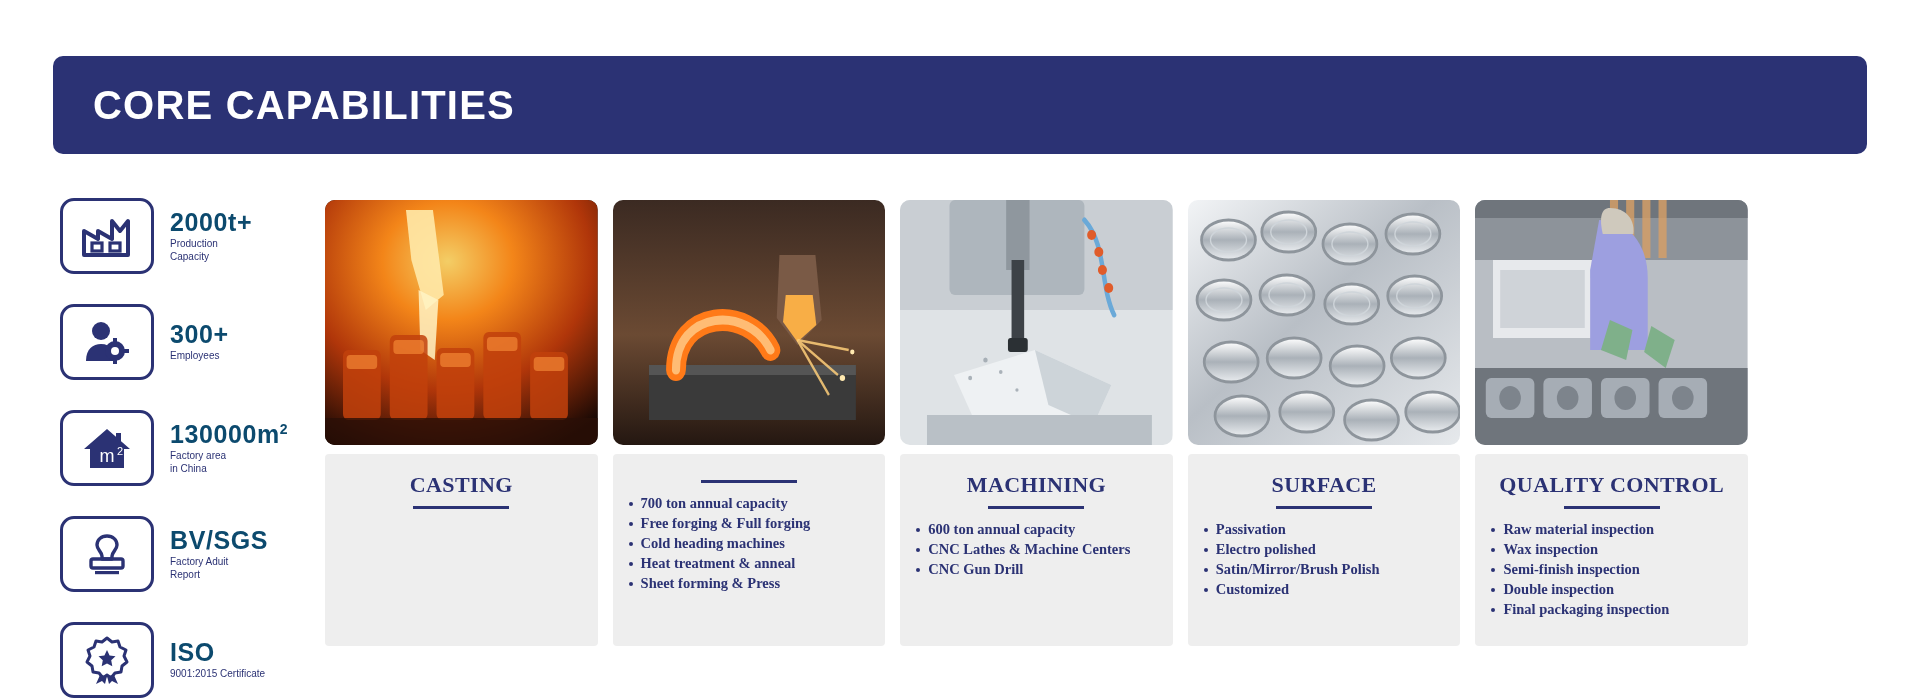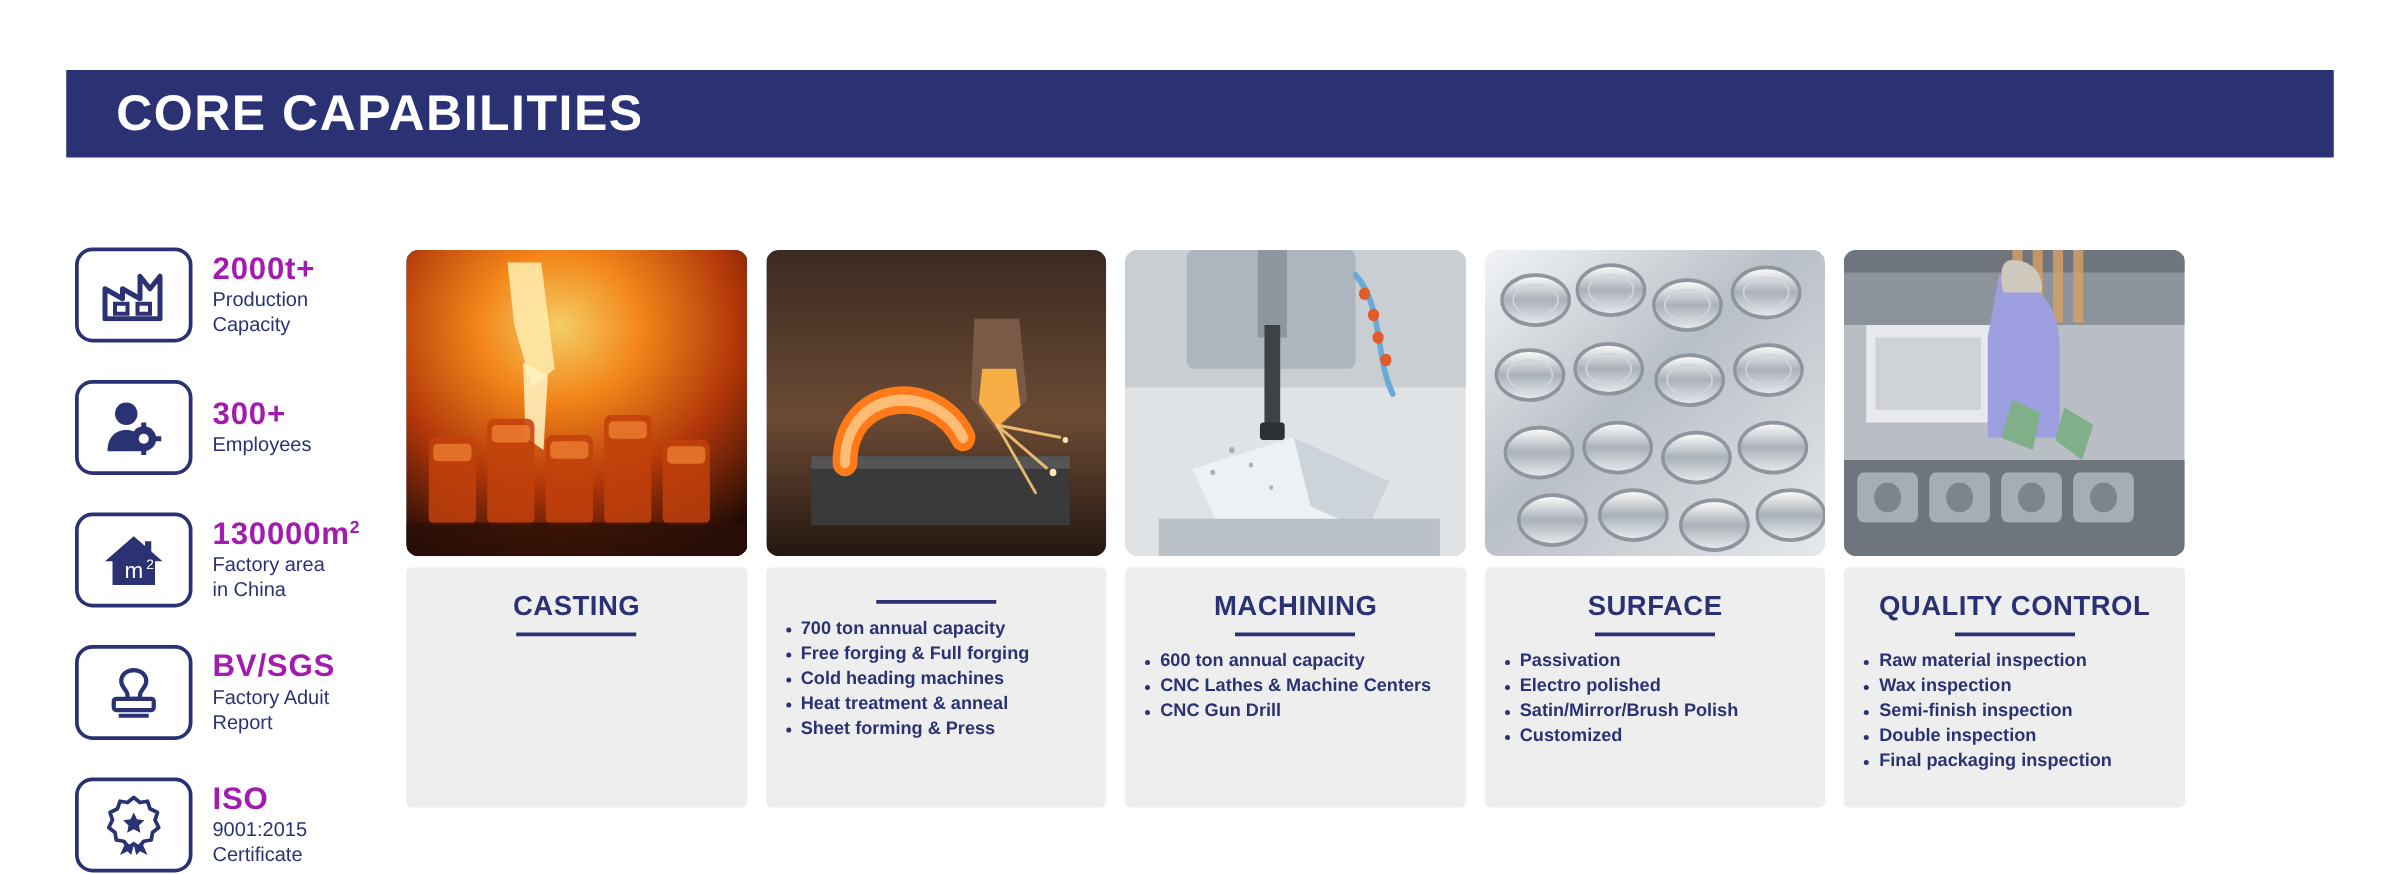--- a/index.html
+++ b/index.html
@@ -8,23 +8,23 @@
     background: #ffffff;
     font-family: "Liberation Sans", sans-serif;
     overflow: hidden;
   }
   .page { position: relative; width: 1920px; height: 699px; }
 
   
   .banner {
     position: absolute;
     left: 53px; top: 56px;
-    width: 1814px; height: 70px;
+    width: 1814px; height: 98px;
     background: #2b3274;
-    border-radius: 0;
+    border-radius: 10px;
     display: flex; align-items: center;
   }
   .banner-title {
     color: #ffffff;
     font-size: 40px;
     font-weight: bold;
     letter-spacing: 1.2px;
     margin-left: 40px;
   }
 
@@ -41,43 +41,44 @@
   .stat-icon {
     width: 94px; height: 76px;
     border: 3px solid #2b3274;
     border-radius: 14px;
     display: flex; align-items: center; justify-content: center;
     flex: 0 0 auto;
   }
   .stat-icon svg { display: block; }
   .stat-text { line-height: 1.08; }
   .stat-value {
-    color: #a21caf;
+    color: #0c4a6e;
     font-size: 25px;
     font-weight: bold;
     letter-spacing: 0.6px;
     white-space: nowrap;
   }
   .stat-value sup { font-size: 14px; vertical-align: super; }
   .stat-caption {
     color: #2b3274;
-    font-size: 16px;
+    font-size: 10px;
     font-weight: normal;
     line-height: 1.22;
     margin-top: 2px;
     white-space: pre-line;
   }
 
   
   .cards {
     position: absolute;
     left: 325px; top: 200px;
     width: 1423px;
     display: flex;
     gap: 15px;
+    font-family: Liberation Serif, serif;
   }
   .card {
     width: 303px;
     display: flex;
     flex-direction: column;
   }
   .card-photo {
     height: 245px;
     border-radius: 10px;
     overflow: hidden;

